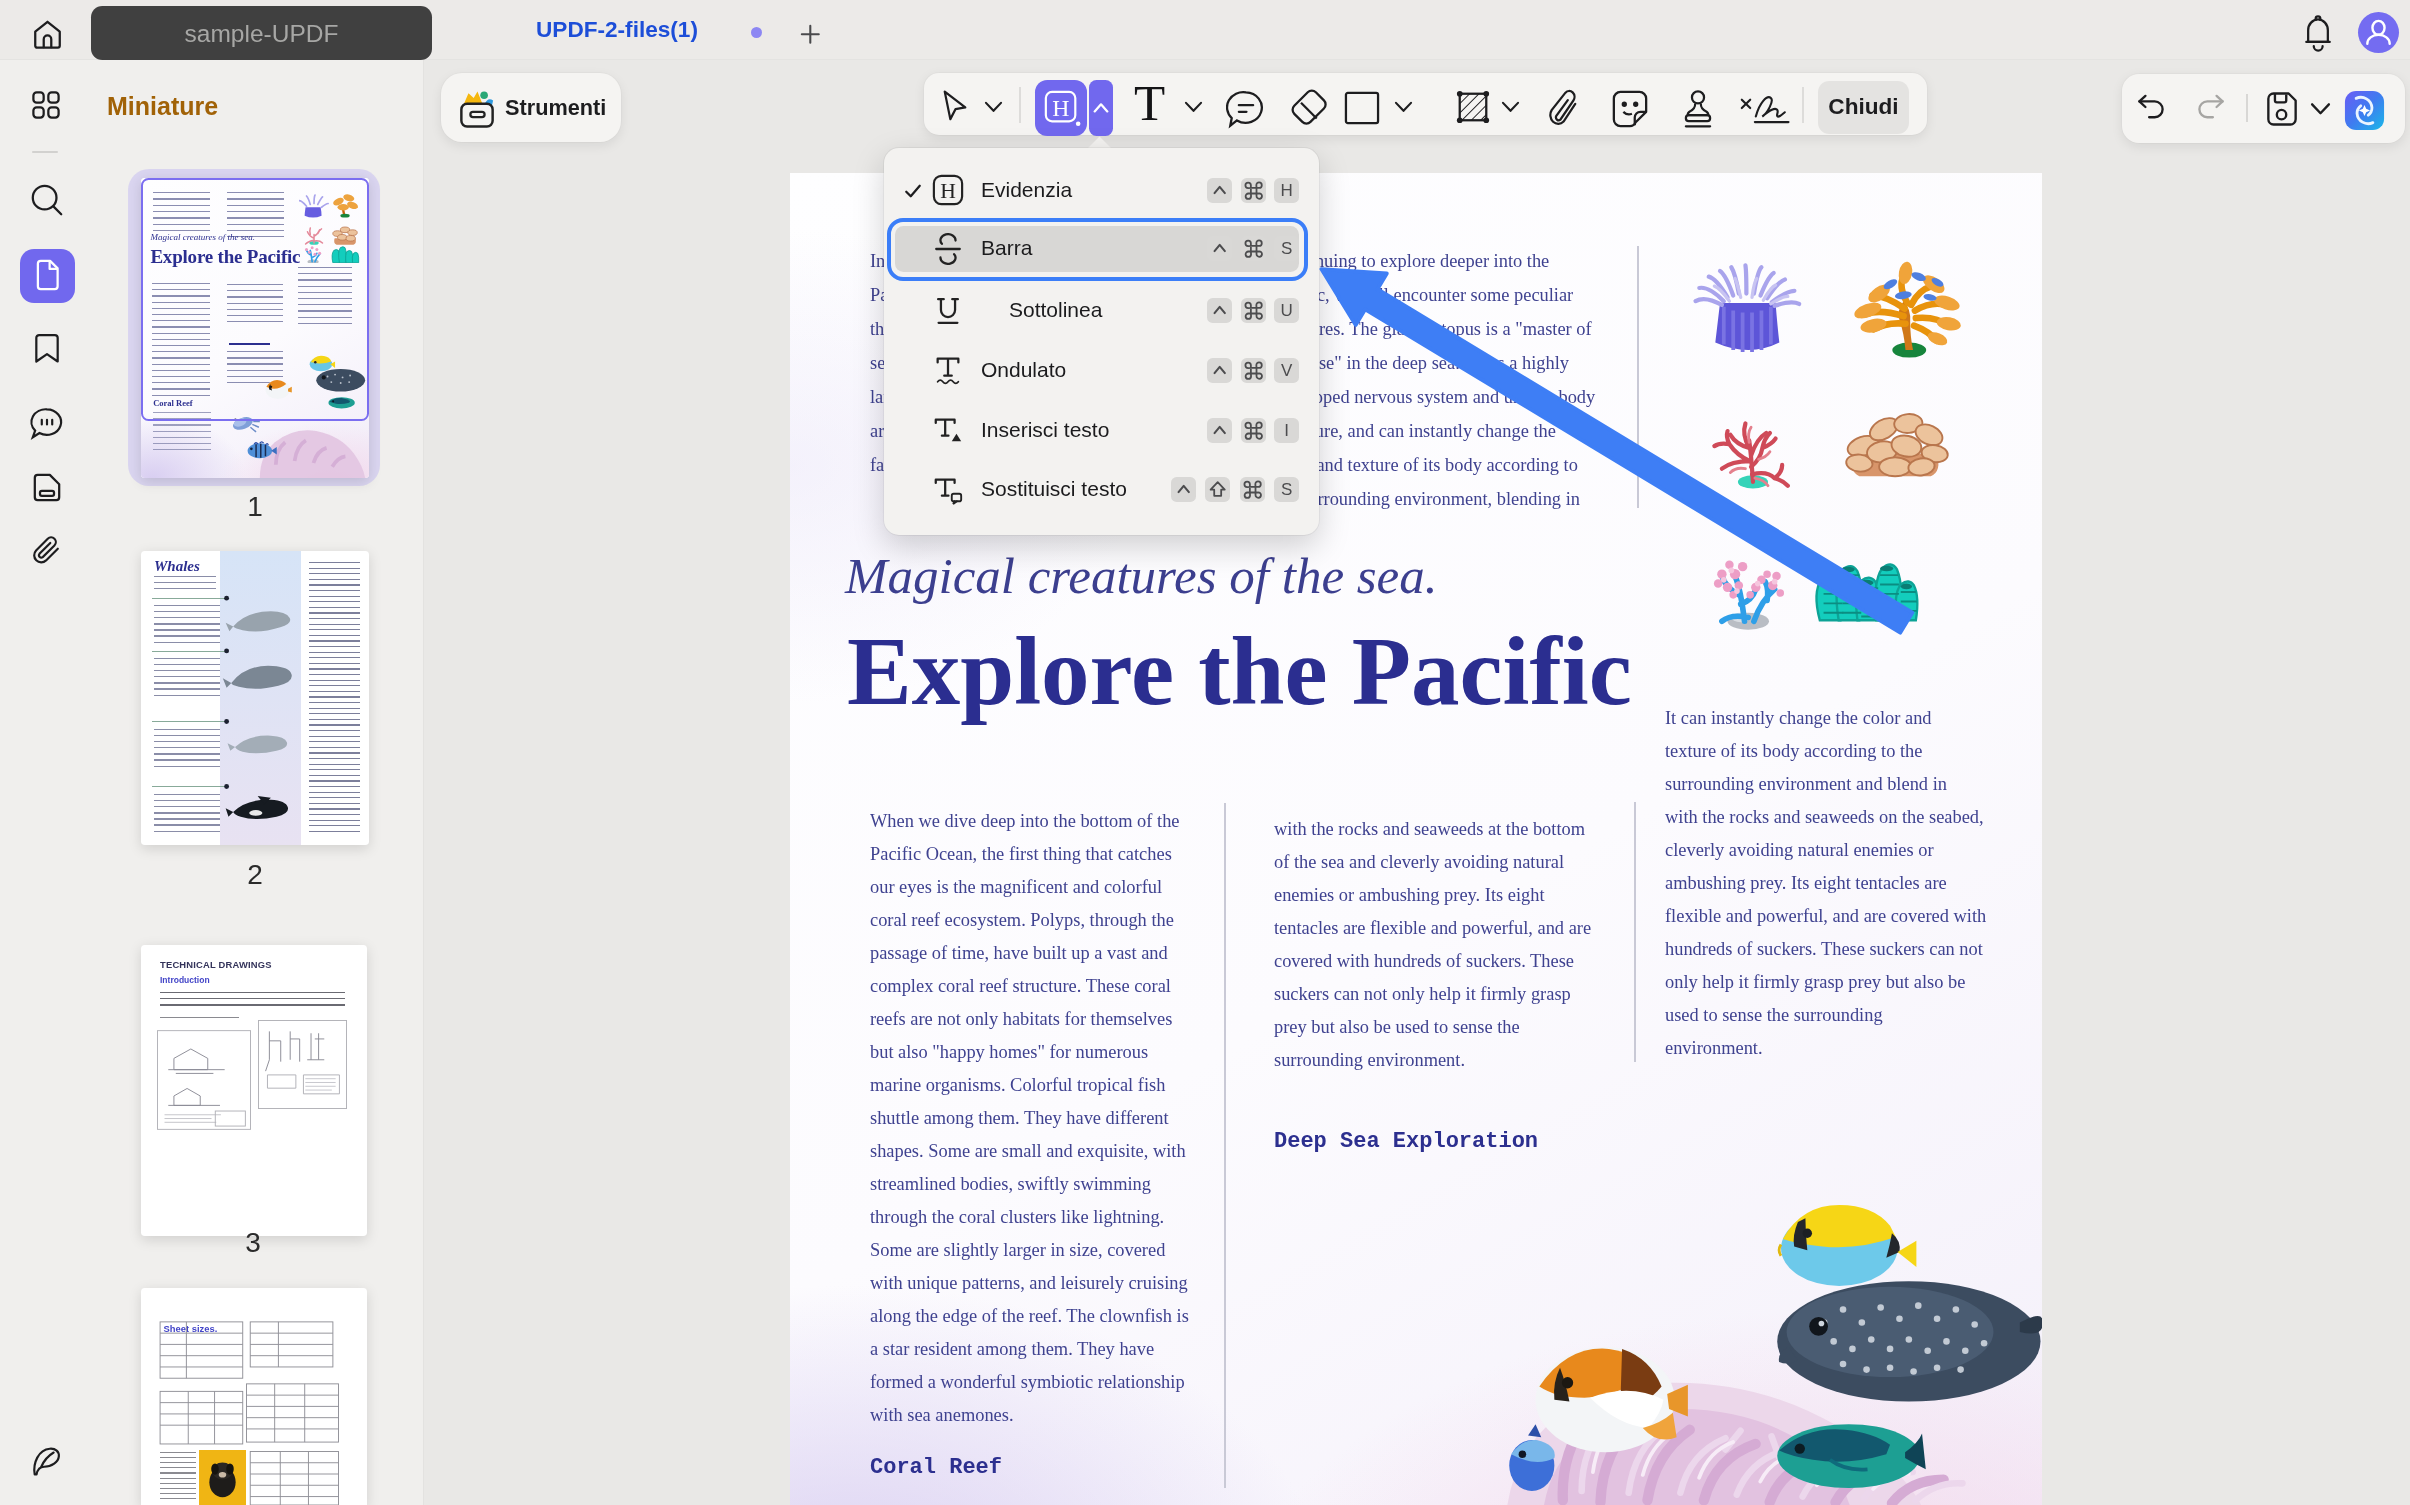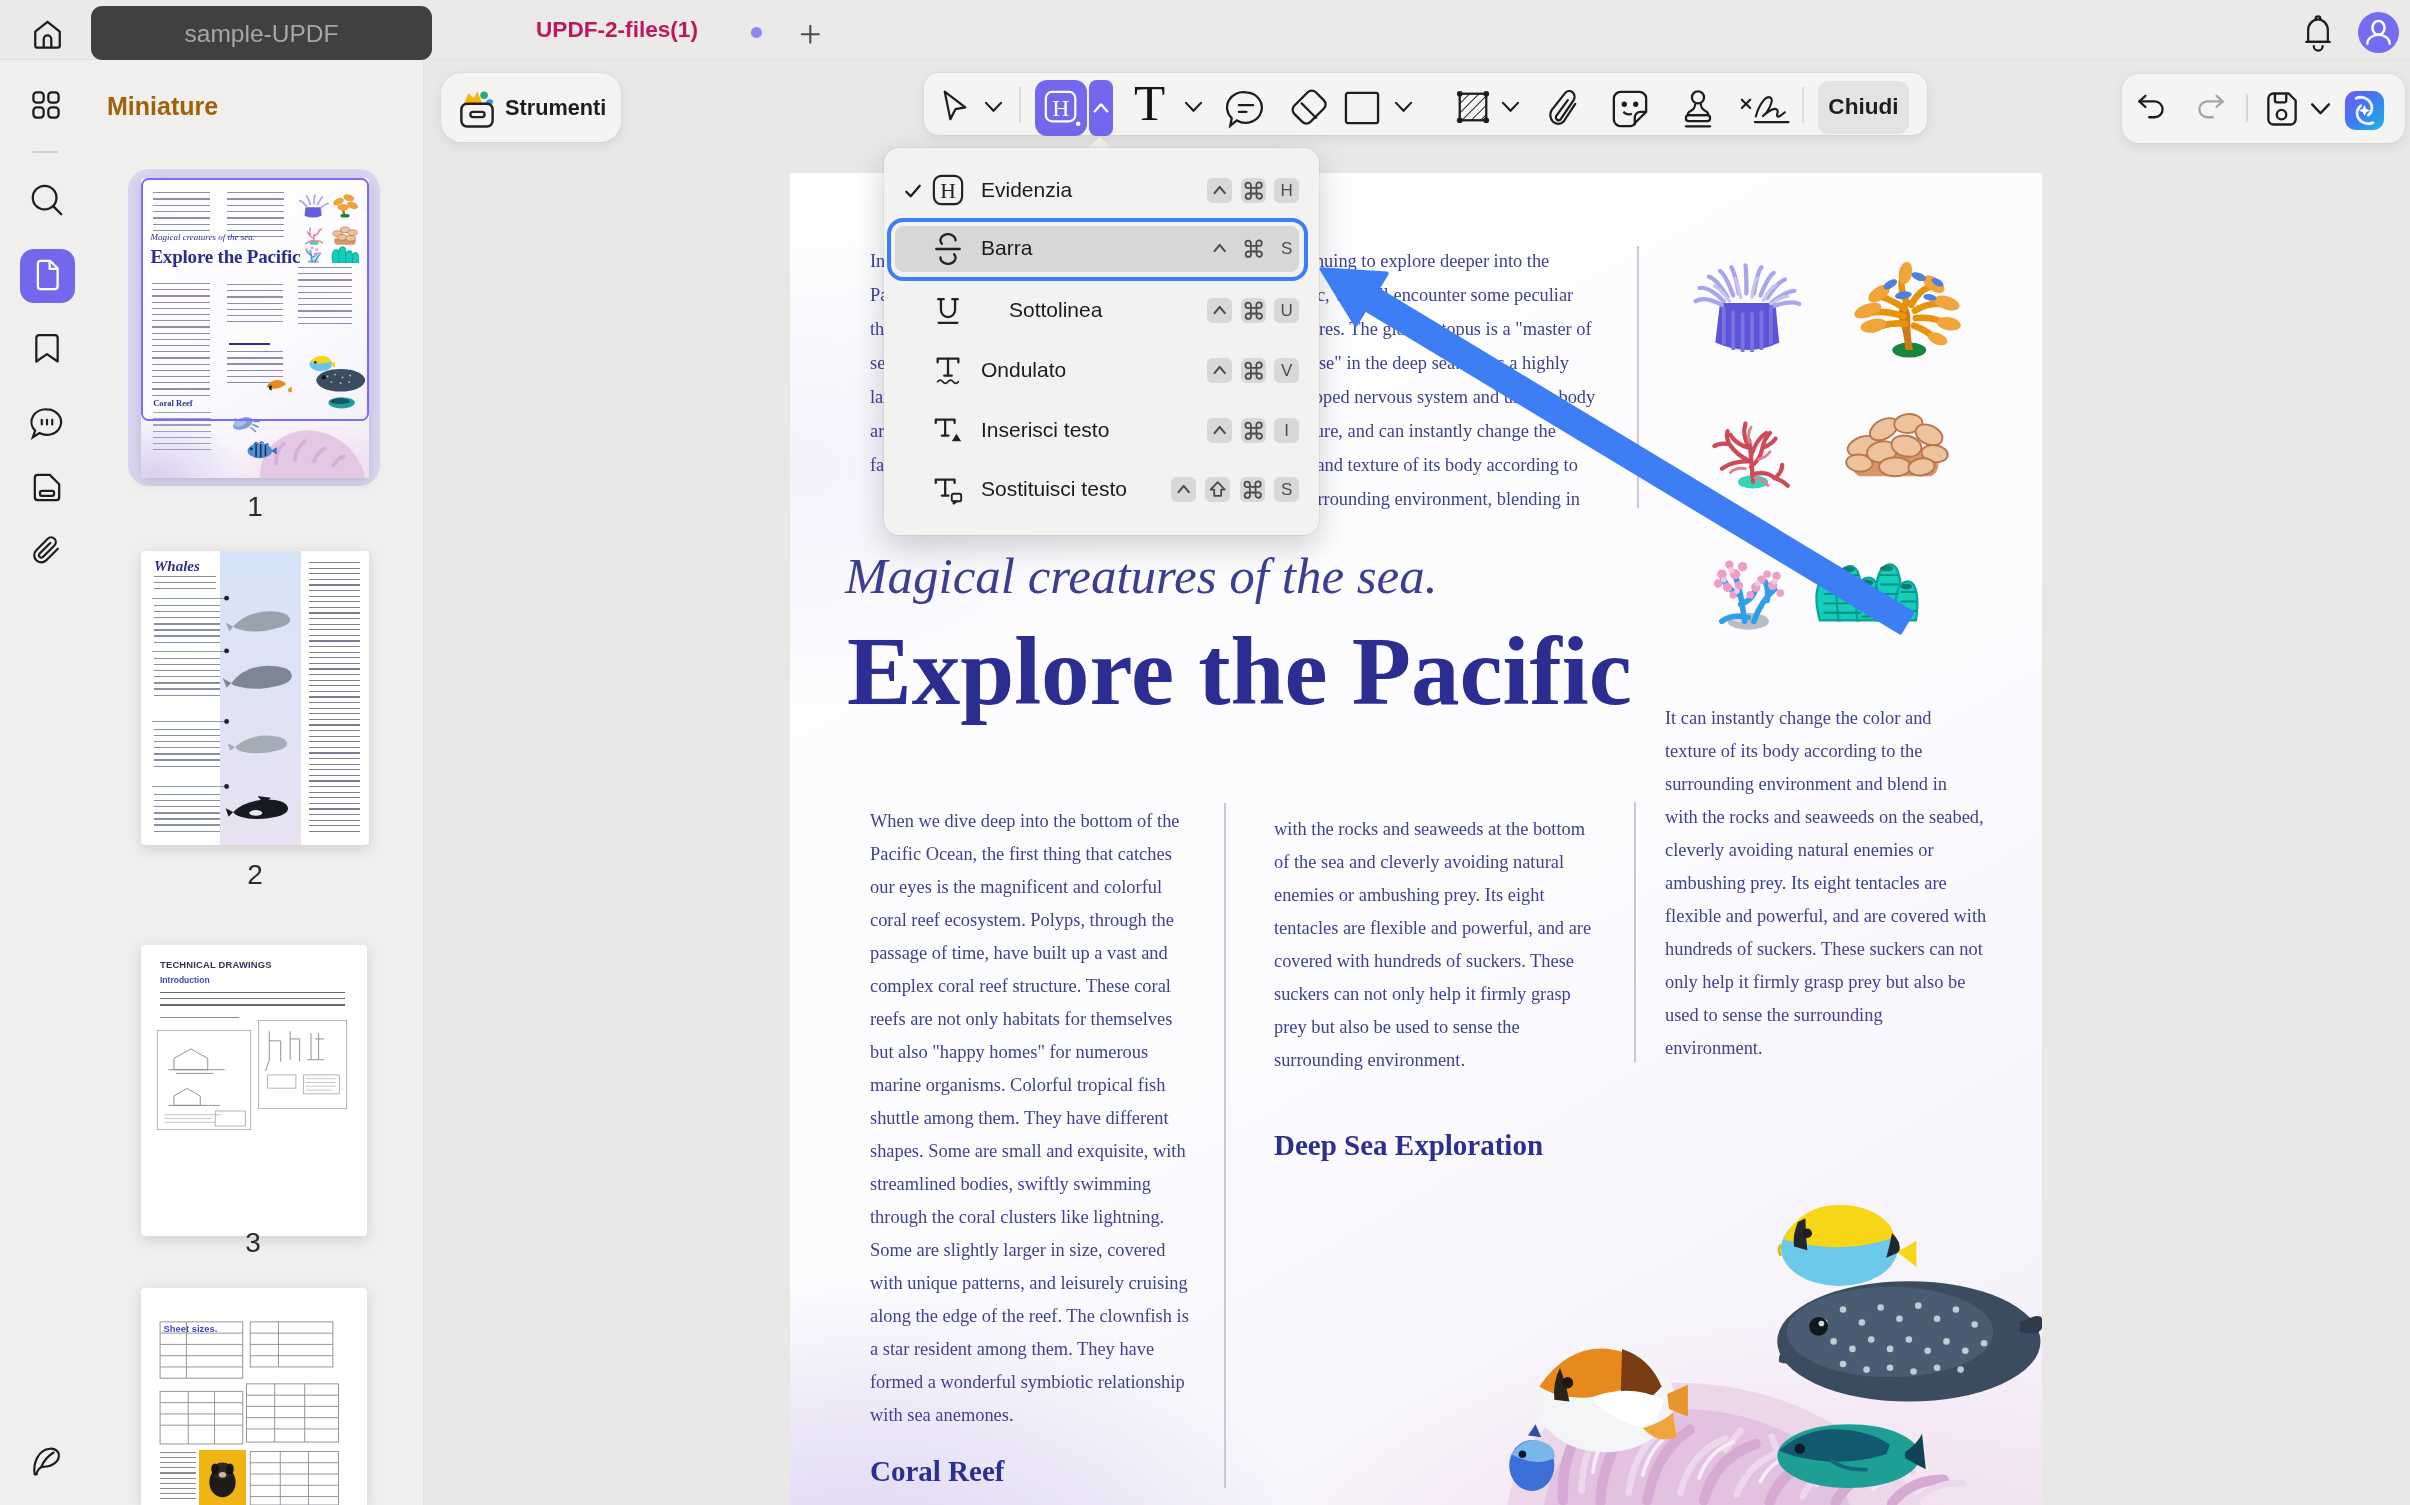--- a/index.html
+++ b/index.html
@@ -4,42 +4,42 @@
 <style>
   * { margin:0; padding:0; box-sizing:border-box; }
   html,body { width:2411px; height:1506px; overflow:hidden; }
   body { font-family:"Liberation Sans", sans-serif; background:#e9e8e6; position:relative; }
   .abs { position:absolute; }
   svg { display:block; }
   
   #topbar { left:0; top:0; width:2411px; height:60px; background:#eceae8; border-bottom:0.9px solid #e4e3e1; }
   #tab1 { left:91px; top:5.6px; width:341px; height:54px; background:#404040; border-radius:11.3px; }
   #tab1 span { position:absolute; left:0; right:0; top:14px; text-align:center; font-size:24.5px; color:#a7a7a5; }
-  #tabactive { left:536px; top:17px; width:207px; height:38px; font-size:22.6px; font-weight:600; color:#be185d; }
+  #tabactive { left:536px; top:17px; width:207px; height:38px; font-size:22.6px; font-weight:600; color:#1d4ed8; }
   #tabdot { left:751px; top:27px; width:11.3px; height:11.3px; border-radius:50%; background:#8d87f3; }
   
   #rail { left:0; top:60px; width:87px; height:1445px; background:#f0efed; }
   #railsel { left:20px; top:249px; width:55px; height:54px; border-radius:14px; background:#7168ee; }
   
   #panel { left:87px; top:60px; width:337px; height:1445px; background:#f0efed; border-right:0.9px solid #e3e2e0; }
   #miniature { left:107px; top:92px; font-size:25px; font-weight:700; color:#a16207; }
   .thumbpage { position:absolute; background:#fff; border-radius:3.8px; box-shadow:0 3.8px 13px rgba(0,0,0,.13); overflow:hidden; }
   .pnum { position:absolute; width:228px; text-align:center; font-size:28px; color:#2b2b2b; left:141px; }
   
   #page { left:790px; top:173px; width:1252px; height:1332px;
     background:
       radial-gradient(942px 527px at 82% 110%, rgba(243,212,233,0.95), rgba(243,212,233,0) 62%),
       radial-gradient(772px 527px at 5% 108%, rgba(213,202,240,0.9), rgba(213,202,240,0) 62%),
       radial-gradient(584px 395px at 0% 22%, rgba(228,222,246,0.38), rgba(228,222,246,0) 60%),
       linear-gradient(150deg,#fefeff 0%,#fcfbfe 55%,#f4f0fa 100%);
     overflow:hidden; }
   .ser { font-family:"Liberation Serif", serif; color:#3c3f8f; }
   .col { position:absolute; font-family:"Liberation Serif", serif; color:#3f4290; font-size:18.4px; white-space:pre-line; }
   .vline { position:absolute; width:1.9px; background:#c9c9d6; }
-  .h2 { position:absolute; font-family:Liberation Serif, serif; font-weight:700; color:#2c2f8f; font-size:29px; }
+  .h2 { position:absolute; font-family:Liberation Mono, monospace; font-weight:700; color:#2c2f8f; font-size:22px; }
   
   .fpanel { position:absolute; background:#f5f4f2; border-radius:15px; box-shadow:0 3.8px 11.3px rgba(0,0,0,.08), 0 0 0 0.9px rgba(0,0,0,.02); }
   
   #menu { left:884px; top:148px; width:435px; height:387px; background:#f3f2f0; border-radius:15px;
      box-shadow:0 11.3px 32px rgba(0,0,0,.18), 0 0 0 0.9px rgba(0,0,0,.05); }
   .mi-label { position:absolute; left:981px; font-size:21px; color:#1b1b1d; }
   .key { position:absolute; width:25.4px; height:25.4px; background:#d9d8d6; border-radius:5.6px; color:#4c4c4e;
      font-size:17px; text-align:center; line-height:25.4px; }
 </style>
 </head>

